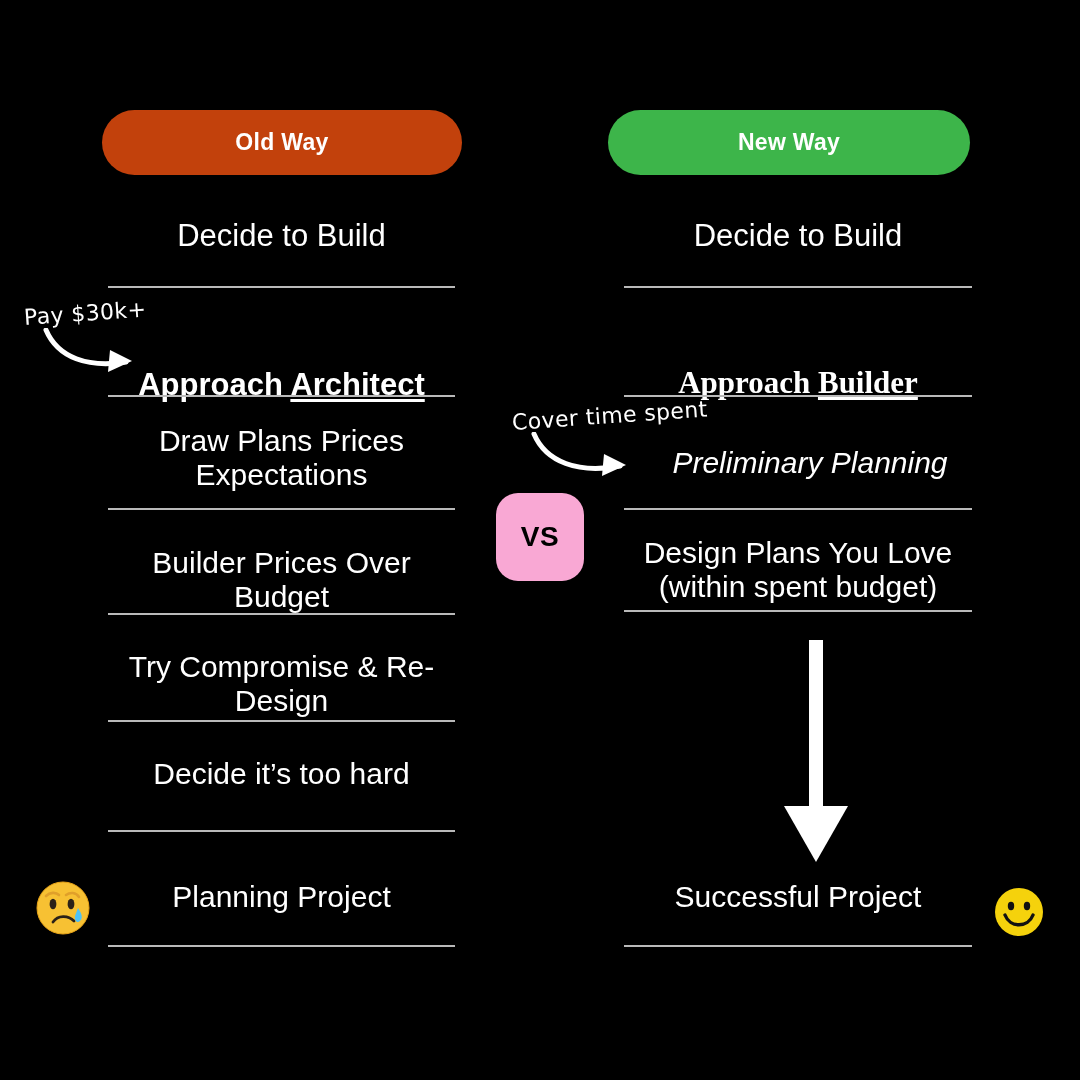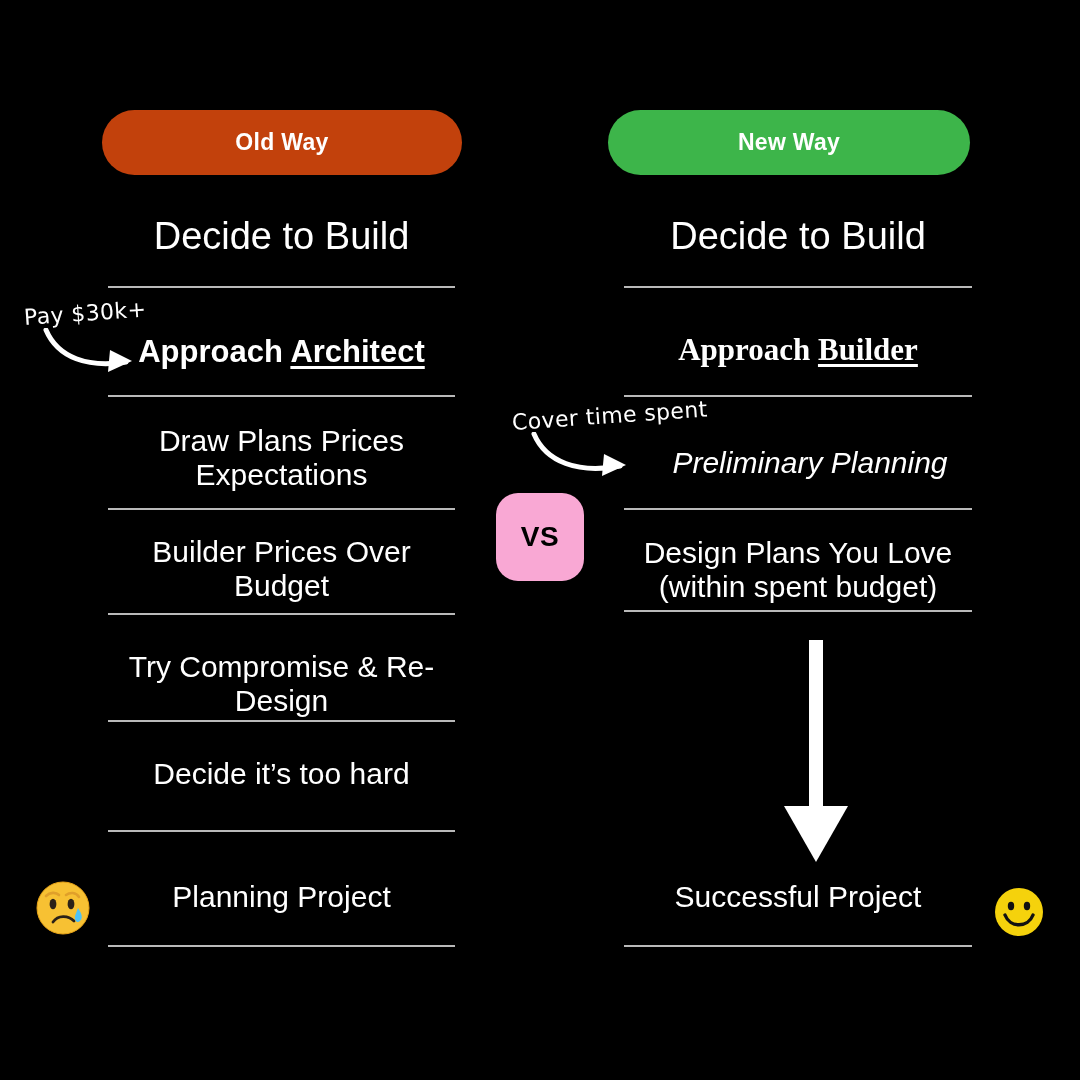--- a/index.html
+++ b/index.html
@@ -25,23 +25,23 @@
     text-align:center; line-height:1.12; font-weight:300;
   }
   .row-txt { display:block; width:100%; padding:0 4px; }
   .col-left  .row { left:108px; width:347px; }
   .col-right .row { left:624px; width:348px; }
 
   .divider { position:absolute; height:2px; background:#b9b9b9; }
   .col-left  .divider { left:108px; width:347px; }
   .col-right .divider { left:624px; width:348px; }
 
-  .r-lg   { font-size:38px; }
+  .r-lg   { font-size:31px; }
   .r-md   { font-size:30px; }
-  .r-bold { font-weight:700; font-size:31px; }
+  .r-bold { font-weight:700; font-size:31px;margin-top:33px; }
   .u      { text-decoration:underline; text-underline-offset:4px; text-decoration-thickness:3px; }
 
   
   .vs-badge {
     position:absolute; left:496px; top:493px; width:88px; height:88px;
     background:#f9a8d4; border-radius:22px;
     display:flex; align-items:center; justify-content:center;
     color:#000; font-weight:bold; font-size:28px; letter-spacing:.5px;
   }
 
@@ -83,21 +83,21 @@
     <div class="row r-bold" style="top:330px; height:44px;">
       <span class="row-txt"><span>Approach </span><span class="u">Architect</span></span>
     </div>
     <div class="divider" style="top:395px;"></div>
 
     <div class="row r-md" style="top:414px; height:88px;">
       <span class="row-txt">Draw Plans Prices Expectations</span>
     </div>
     <div class="divider" style="top:508px;"></div>
 
-    <div class="row r-md" style="top:525px; height:88px;justify-content:flex-end;">
+    <div class="row r-md" style="top:536px; height:88px;justify-content:flex-end;">
       <span class="row-txt">Builder Prices Over Budget</span>
     </div>
     <div class="divider" style="top:613px;"></div>
 
     <div class="row r-md" style="top:640px; height:88px;">
       <span class="row-txt">Try Compromise &amp; Re-Design</span>
     </div>
     <div class="divider" style="top:720px;"></div>
 
     <div class="row r-md" style="top:748px; height:52px;">

